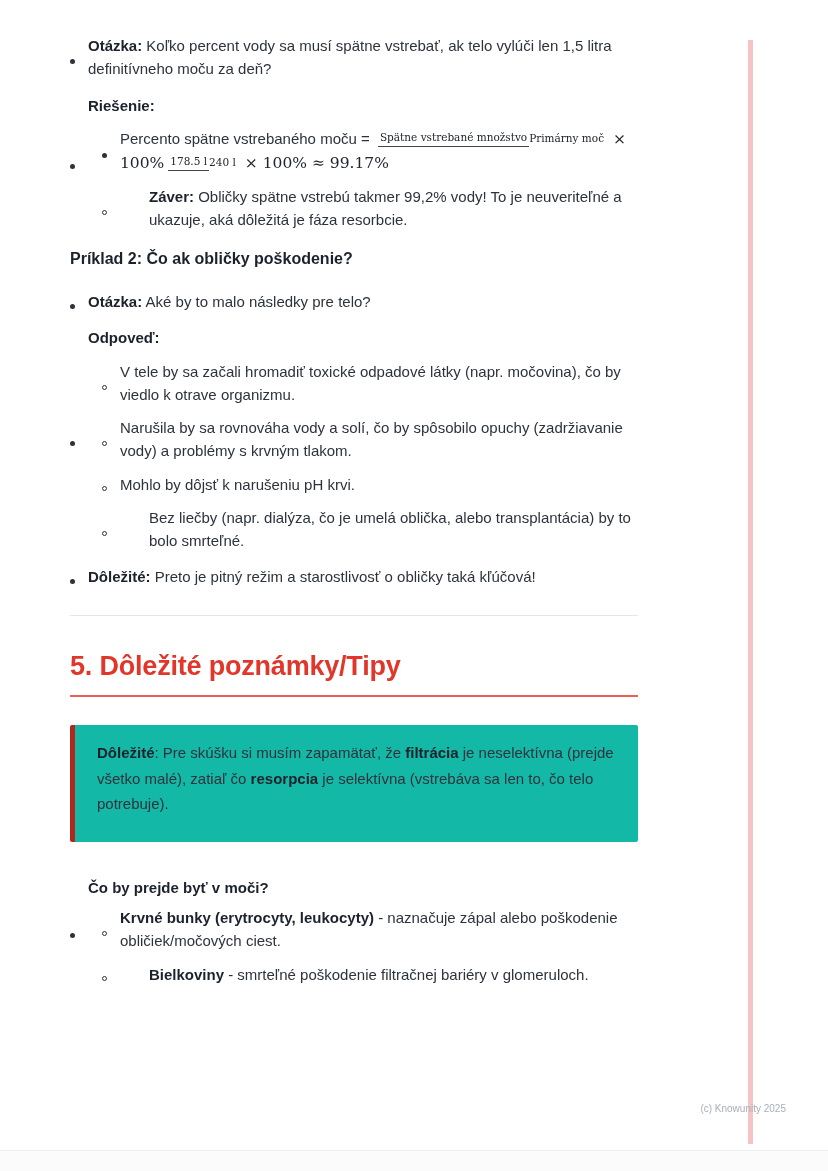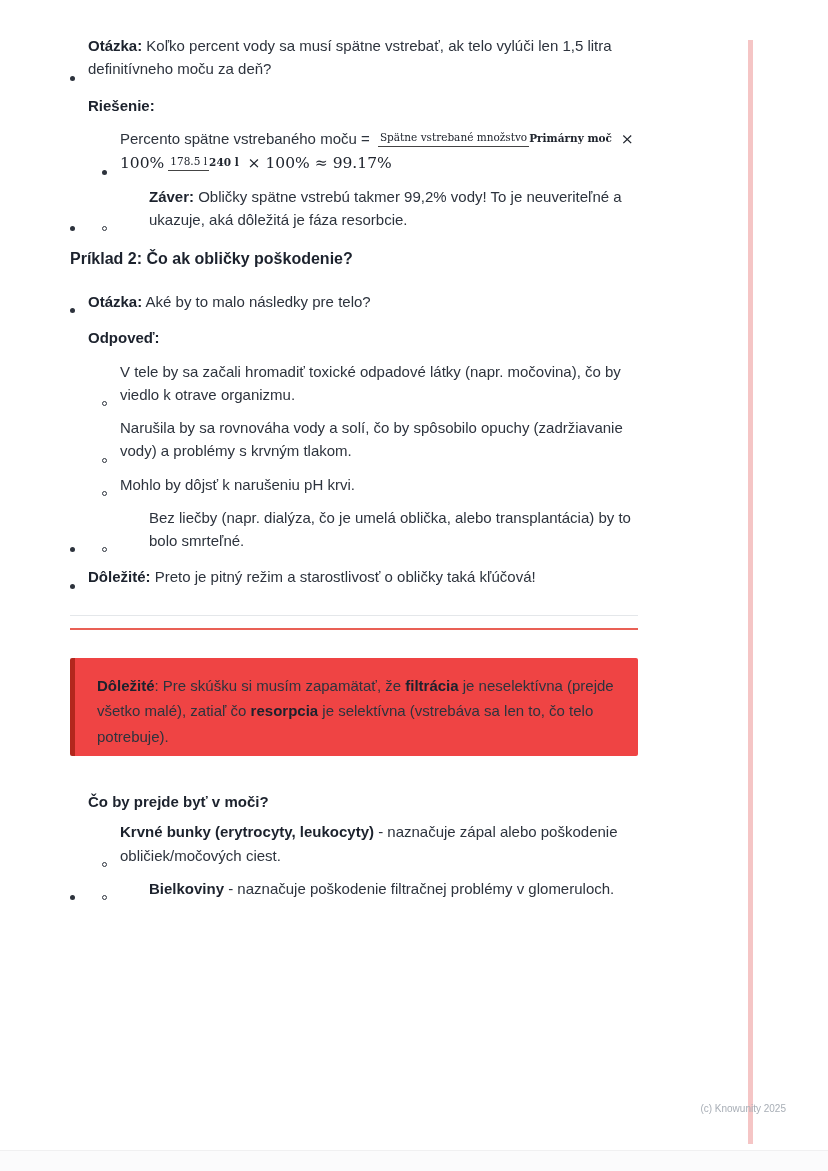--- a/index.html
+++ b/index.html
@@ -5,21 +5,21 @@
   * { box-sizing: border-box; }
   html, body { margin: 0; padding: 0; }
   body {
     width: 828px; height: 1171px; position: relative; overflow: hidden;
     background: #ffffff;
     font-family: "Liberation Sans", "DejaVu Sans", sans-serif;
     font-size: 15px; line-height: 1.55; color: #2d333d;
   }
   .content { position: absolute; left: 70px; top: 34px; width: 568px; }
 
-  .li { display: flex; align-items: flex-end; margin-bottom: 13px; }
+  .li { display: flex; align-items: center; margin-bottom: 13px; }
   .marker-col { flex: 0 0 18px; padding-top: 9px; }
   .marker { display: block; width: 5px; height: 5px; border-radius: 50%; }
   .dot { background: #2d333d; }
   .circle { border: 1px solid #2d333d; background: transparent; }
   .li-body { flex: 1 1 auto; min-width: 0; }
 
   .lead { font-weight: 700; color: #1c222d; }
 
   .sublist { margin: 10px 0 0 14px; }
   .sublist .li { margin-bottom: 10px; }
@@ -28,33 +28,33 @@
 
   .math-line { font-family: "DejaVu Serif", "Liberation Serif", serif; font-size: 15.5px; color: #20252e; margin-top: 6px; }
   .mathseg  { font-family: "DejaVu Serif", "Liberation Serif", serif; font-size: 15.5px; color: #20252e; }
   .frac {
     display: inline-flex; align-items: center;
     vertical-align: middle; transform: translateY(-1px);
     font-family: "DejaVu Serif", "Liberation Serif", serif;
     font-size: 10.5px; line-height: 1.3; color: #20252e; margin: 0 4px;
   }
   .frac .num { border-bottom: 1px solid #444; padding: 0 2px 1px; white-space: nowrap; }
-  .frac .den { padding-top: 1px; white-space: nowrap; font-weight: bold; }
+  .frac .den { padding-top: 1px; white-space: nowrap; }
 
   .example-heading { font-size: 16px; font-weight: 700; color: #1c222d; margin: 16px 0 18px; }
 
   .divider { border: none; border-top: 1px solid #e4e7ea; margin: 26px 0 0; }
 
   .section-heading { font-size: 27px; line-height: 1.25; font-weight: 800; color: #e1372b; margin: 34px 0 0; letter-spacing: -0.2px; }
   .section-underline { border: none; border-top: 2px solid #e96055; margin: 12px 0 0; }
 
   .callout {
-    margin: 28px 0 34px; background: #ef4444;
+    margin: 28px 0 34px; background: #14b8a6;
     border-left: 5px solid #b2271d; border-radius: 2px;
-    padding: 15px 22px 7px; line-height: 1.7; color: #2d333d;
+    padding: 15px 22px 25px; line-height: 1.7; color: #2d333d;
   }
 
   .footer { position: absolute; top: 1101px; right: 42px; font-size: 10px; color: #a8aeb6; z-index: 6; }
   .stripe { position: absolute; left: 748px; top: 40px; width: 5px; height: 1104px; background: #f5c5c5; z-index: 5; }
   .bottom-band { position: absolute; left: 0; top: 1150px; width: 828px; height: 21px; background: #fbfbfc; border-top: 1px solid #f0f0f1; }
 </style>
 </head>
 <body>
 
 <div class="content">
@@ -156,20 +156,21 @@
     <span class="marker-col">
         <span class="marker dot"></span>
       </span>
     <div class="li-body">
       <span class="lead">Dôležité:</span><span> Preto je pitný režim a starostlivosť o obličky taká kľúčová!</span>
     </div>
   </div>
 
   <hr class="divider">
 
+  <div class="section-heading">5. Dôležité poznámky/Tipy</div>
   <hr class="section-underline">
 
   <div class="callout">
     <span class="lead">Dôležité</span><span>: Pre skúšku si musím zapamätať, že </span><span class="lead">filtrácia</span><span> je neselektívna (prejde všetko malé), zatiaľ čo </span><span class="lead">resorpcia</span><span> je selektívna (vstrebáva sa len to, čo telo potrebuje).</span>
   </div>
 
   <div class="li">
     <span class="marker-col">
         <span class="marker dot"></span>
       </span>
@@ -182,21 +183,21 @@
             </span>
           <div class="li-body">
             <span class="lead">Krvné bunky (erytrocyty, leukocyty)</span><span> - naznačuje zápal alebo poškodenie obličiek/močových ciest.</span>
           </div>
         </div>
         <div class="li">
           <span class="marker-col">
               <span class="marker circle"></span>
             </span>
           <div class="li-body">
-            <span class="lead">Bielkoviny</span><span> - naznačuje poškodenie filtračnej problémy v glomeruloch.</span>
+            <span class="lead">Bielkoviny</span><span> - smrteľné poškodenie filtračnej bariéry v glomeruloch.</span>
           </div>
         </div>
       </div>
     </div>
   </div>
 
 </div>
 
 <div class="stripe"></div>
 <div class="footer">(c) Knowunity 2025</div>

